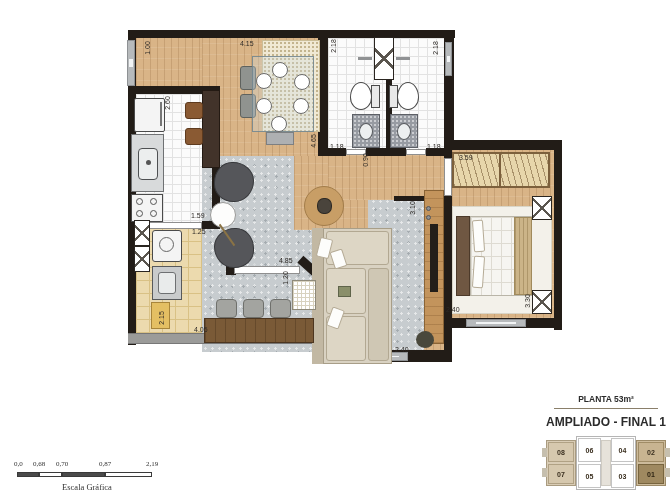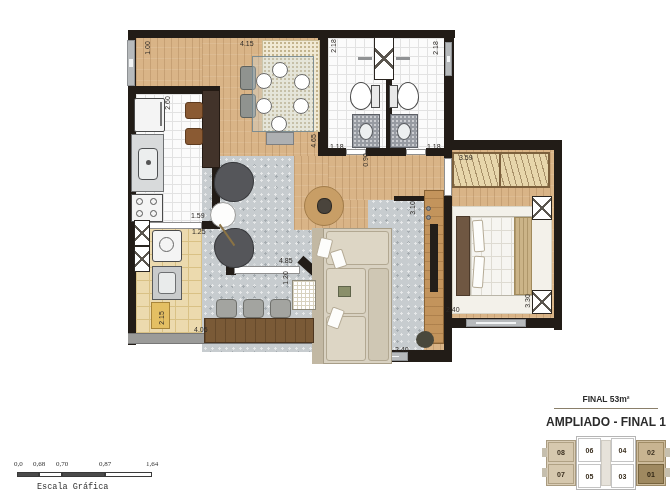--- a/index.html
+++ b/index.html
@@ -205,21 +205,21 @@
       <span class="dim h" style="left: 279px; top: 257px;">4.85</span>
       <span class="dim v" style="left: 279px; top: 274px;">1.20</span>
       <span class="dim v" style="left: 155px; top: 314px;">2.15</span>
       <span class="dim h" style="left: 194px; top: 326px;">4.05</span>
       <span class="dim h" style="left: 446px; top: 306px;">2.40</span>
       <span class="dim v" style="left: 521px; top: 297px;">3.30</span>
       <span class="dim h" style="left: 395px; top: 346px;">2.40</span>
     </div>
 
   <div style="left:546px;top:390px;width:120px;height:108px;">
-    <div class="leg-t" style="top:4px;font-size:8.5px;">FINAL 53m²</div>
+    <div class="leg-t" style="top:4px;font-size:8.5px;">PLANTA 53m²</div>
     <div style="top:18px;left:8px;width:104px;height:1px;background:#8a7f6a;"></div>
     <div class="leg-t" style="top:25px;font-size:12px;">AMPLIADO - FINAL 1</div>
 
     <div style="left:0;top:42px;width:120px;height:60px;">
       <div style="left:0;top:8px;width:30px;height:46px;background:#d9ccb5;border:1px solid #a99b80;"></div>
       <div style="left:30px;top:4px;width:60px;height:54px;background:#ffffff;border:1px solid #b5b5b5;"></div>
       <div style="left:55px;top:8px;width:10px;height:46px;background:#e6e2da;border:1px solid #cfcbc2;"></div>
       <div style="left:90px;top:8px;width:30px;height:46px;background:#cdbb9b;border:1px solid #9c8a68;"></div>
       <div style="left:-4px;top:16px;width:5px;height:9px;background:#c6bfae;"></div>
       <div style="left:-4px;top:36px;width:5px;height:9px;background:#c6bfae;"></div>
@@ -234,21 +234,21 @@
       <div class="kp-cell" style="left:92px;top:10px;width:26px;height:20px;background:#c8b491;border:1px solid #a08c66;">02</div>
       <div class="kp-cell" style="left:92px;top:32px;width:26px;height:20px;background:#9f8960;border:1px solid #78653f;color:#2e2413;">01</div>
     </div>
   </div>
 
   <div style="left:12px;top:460px;width:170px;height:38px;">
     <span class="tick" style="left:2px;top:0;">0,0</span>
     <span class="tick" style="left:21px;top:0;">0,68</span>
     <span class="tick" style="left:44px;top:0;">0,70</span>
     <span class="tick" style="left:87px;top:0;">0,87</span>
-    <span class="tick" style="left:134px;top:0;">1,64</span>
+    <span class="tick" style="left:134px;top:0;">2,19</span>
     <div class="seg" style="left:5px;width:22px;background:#4a4a4a;"></div>
     <div class="seg" style="left:27px;width:23px;background:#fff;"></div>
     <div class="seg" style="left:50px;width:43px;background:#4a4a4a;"></div>
     <div class="seg" style="left:93px;width:47px;background:#fff;"></div>
-    <div style="left:25px;top:22px;width:100px;text-align:left;font-size:8.5px;color:#333;font-family:Liberation Mono, monospace;">Escala Gráfica</div>
+    <div style="left:25px;top:22px;width:100px;text-align:center;font-size:8.5px;color:#333;font-family:Liberation Serif, serif;">Escala Gráfica</div>
   </div>
 
 </div>
 
 </body></html>

